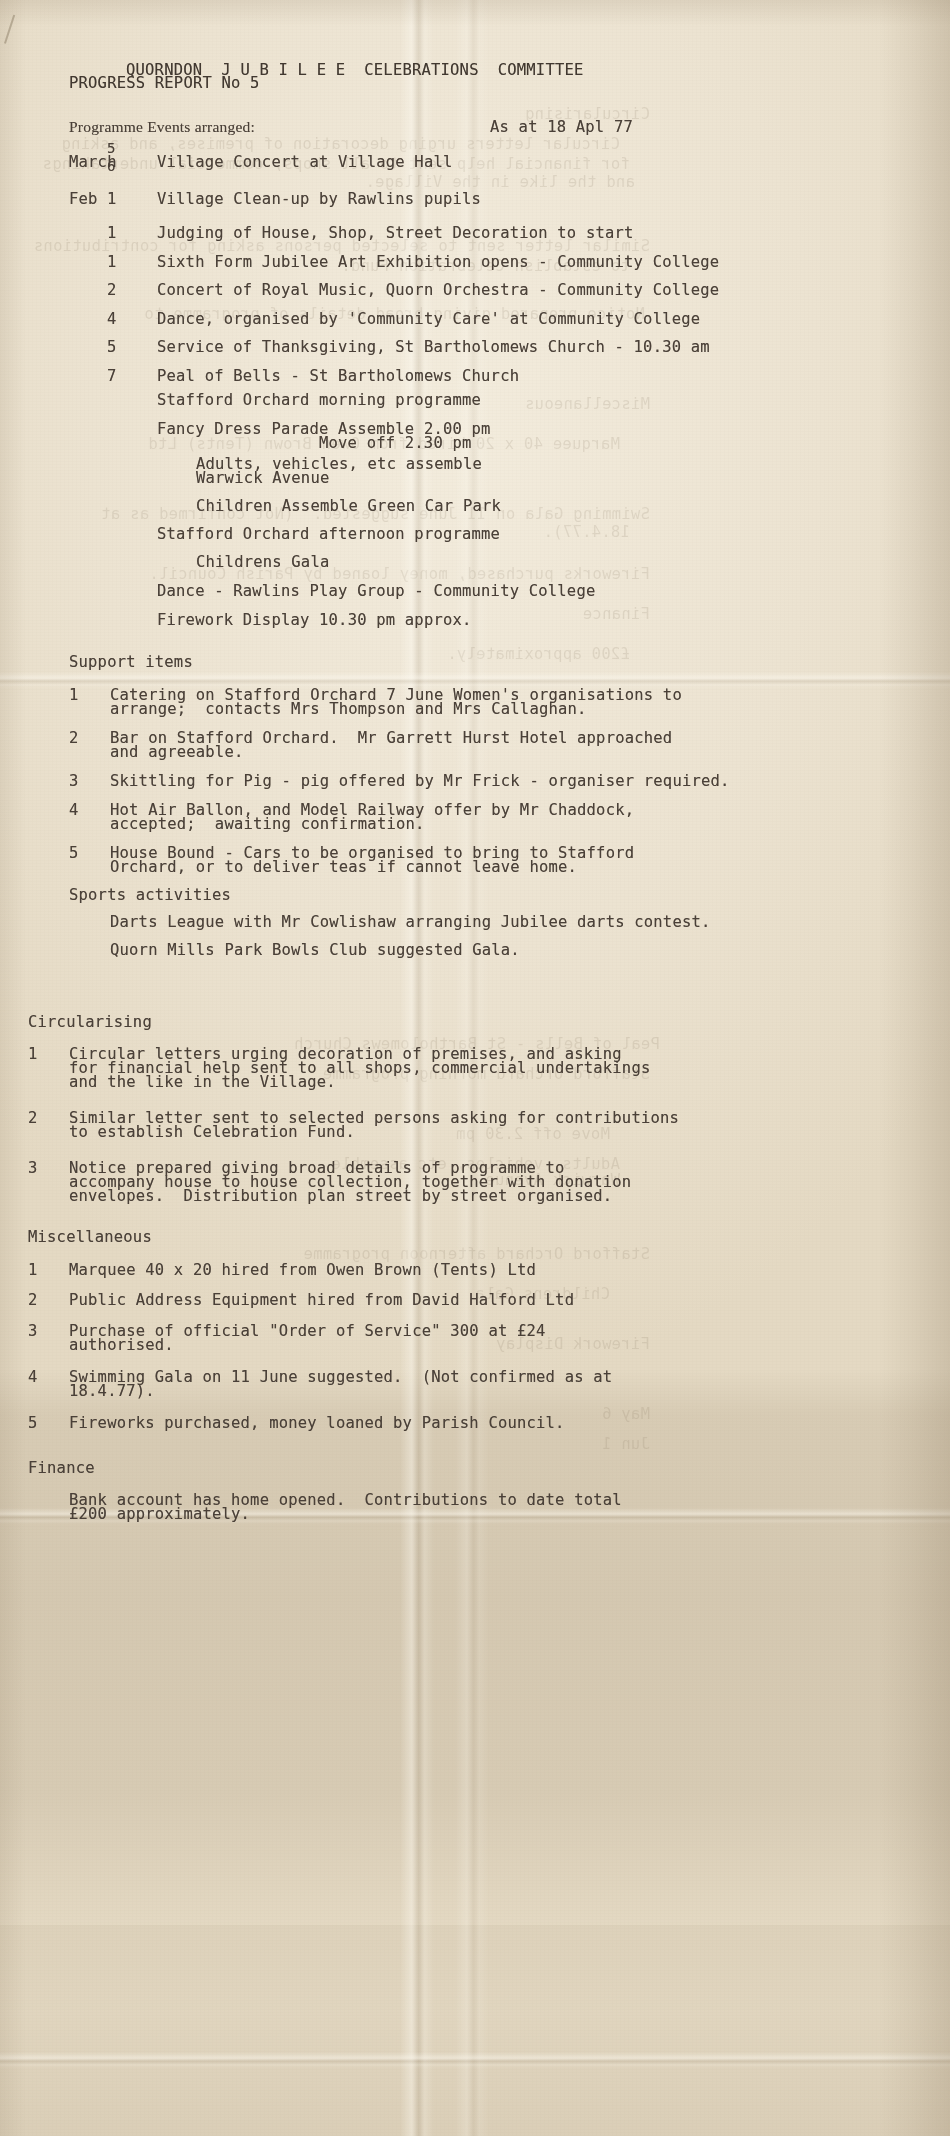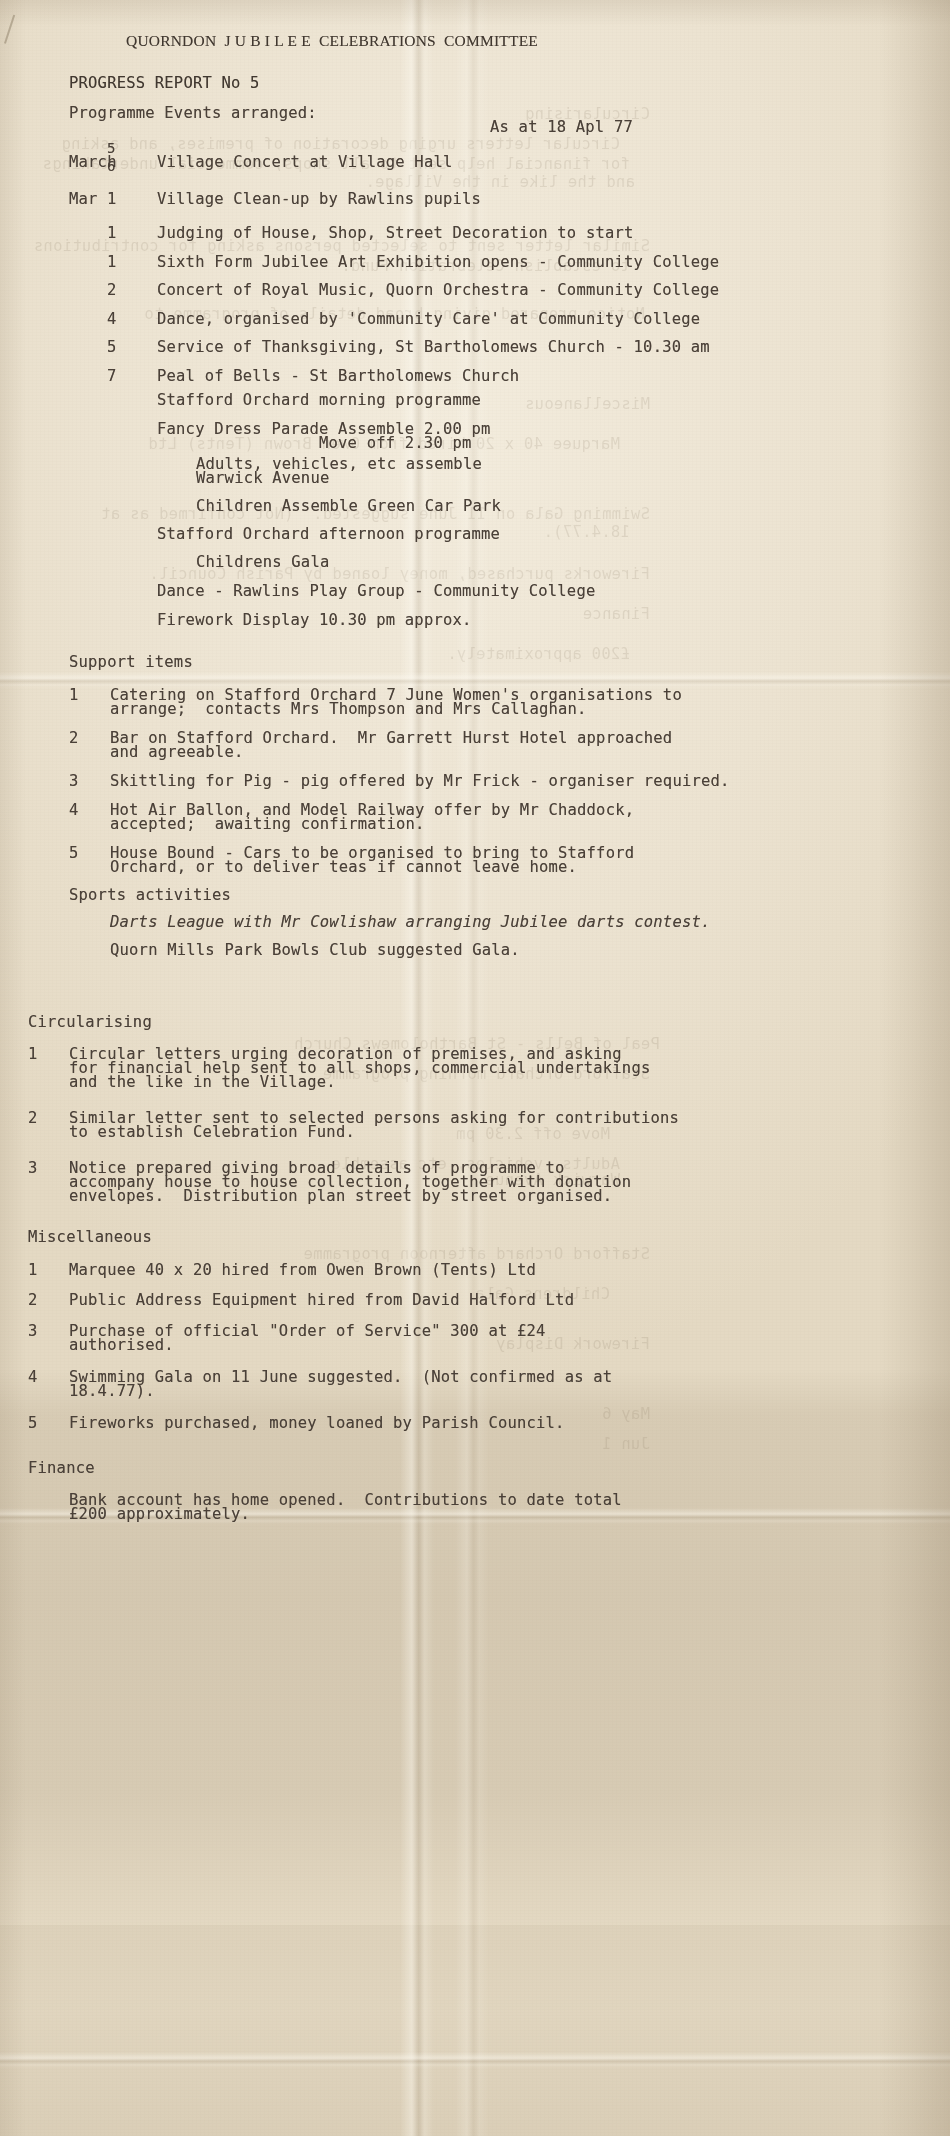--- a/index.html
+++ b/index.html
@@ -185,34 +185,34 @@
   <div class="fold-h h3"></div>
 
   <div class="edge-top"></div>
   <div class="edge-left"></div>
   <div class="edge-right"></div>
   <div class="scuff"></div>
 
   <div class="content" id="content">
 
     
-    <div class="ln title heavy" style="left:126px; top:32px;font-family:Liberation Serif, serif;">QUORNDON  J U B I L E E  CELEBRATIONS  COMMITTEE</div>
+    <div class="ln title heavy" style="left:126px; top:61px;">QUORNDON  J U B I L E E  CELEBRATIONS  COMMITTEE</div>
     <div class="ln heavy" style="left:69px; top:74px;">PROGRESS REPORT No 5</div>
 
-    <div class="ln" style="left:69px; top:104px;">Programme Events arranged:</div>
+    <div class="ln" style="left:69px; top:118px;font-family:Liberation Serif, serif;">Programme Events arranged:</div>
     <div class="ln" style="left:458px; top:118px;margin-left:32px;">As at 18 Apl 77</div>
 
     
     <div class="ln" style="left:69px; top:153px;">March</div>
     <div class="ln" style="left:107px; top:140px; font-size:14px;">5</div>
     <div class="ln" style="left:107px; top:158px; font-size:14px;">6</div>
     <div class="ln" style="left:157px; top:153px;">Village Concert at Village Hall</div>
 
     
-    <div class="ln" style="left:69px; top:190px;">Mar</div>
+    <div class="ln" style="left:69px; top:190px;">Feb</div>
 
     
     <div id="june-events"><div class="ln" style="left: 107px; top: 190px;">1</div><div class="ln" style="left: 157px; top: 190px;">Village Clean-up by Rawlins pupils</div><div class="ln" style="left: 107px; top: 224px;">1</div><div class="ln" style="left: 157px; top: 224px;">Judging of House, Shop, Street Decoration to start</div><div class="ln" style="left: 107px; top: 253px;">1</div><div class="ln" style="left: 157px; top: 253px;">Sixth Form Jubilee Art Exhibition opens - Community College</div><div class="ln" style="left: 107px; top: 281px;">2</div><div class="ln" style="left: 157px; top: 281px;">Concert of Royal Music, Quorn Orchestra - Community College</div><div class="ln" style="left: 107px; top: 310px;">4</div><div class="ln" style="left: 157px; top: 310px;">Dance, organised by 'Community Care' at Community College</div><div class="ln" style="left: 107px; top: 338px;">5</div><div class="ln" style="left: 157px; top: 338px;">Service of Thanksgiving, St Bartholomews Church - 10.30 am</div><div class="ln" style="left: 107px; top: 367px;">7</div><div class="ln" style="left: 157px; top: 367px;">Peal of Bells - St Bartholomews Church</div></div>
 
     
     <div class="ln" style="left:157px; top:391px;">Stafford Orchard morning programme</div>
 
     <div class="ln" style="left:157px; top:420px;">Fancy Dress Parade Assemble 2.00 pm</div>
     <div class="ln" style="left:319px; top:434px;">Move off 2.30 pm</div>
 
@@ -228,21 +228,21 @@
     <div class="ln" style="left:157px; top:582px;">Dance - Rawlins Play Group - Community College</div>
 
     <div class="ln" style="left:157px; top:611px;">Firework Display 10.30 pm approx.</div>
 
     
     <div class="ln" style="left:69px; top:653px;">Support items</div>
     <div id="support-items"><div class="ln" style="left: 69px; top: 686px;">1</div><div class="ln" style="left: 110px; top: 686px;">Catering on Stafford Orchard 7 June Women's organisations to</div><div class="ln" style="left: 110px; top: 700px;">arrange;  contacts Mrs Thompson and Mrs Callaghan.</div><div class="ln" style="left: 69px; top: 729px;">2</div><div class="ln" style="left: 110px; top: 729px;">Bar on Stafford Orchard.  Mr Garrett Hurst Hotel approached</div><div class="ln" style="left: 110px; top: 743px;">and agreeable.</div><div class="ln" style="left: 69px; top: 772px;">3</div><div class="ln" style="left: 110px; top: 772px;">Skittling for Pig - pig offered by Mr Frick - organiser required.</div><div class="ln" style="left: 69px; top: 801px;">4</div><div class="ln" style="left: 110px; top: 801px;">Hot Air Ballon, and Model Railway offer by Mr Chaddock,</div><div class="ln" style="left: 110px; top: 815px;">accepted;  awaiting confirmation.</div><div class="ln" style="left: 69px; top: 844px;">5</div><div class="ln" style="left: 110px; top: 844px;">House Bound - Cars to be organised to bring to Stafford</div><div class="ln" style="left: 110px; top: 858px;">Orchard, or to deliver teas if cannot leave home.</div></div>
 
     
     <div class="ln" style="left:69px; top:886px;">Sports activities</div>
-    <div id="sports-lines"><div class="ln" style="left: 110px; top: 913px; font-style: italic;">Darts League with Mr Cowlishaw arranging Jubilee darts contest.</div><div class="ln" style="left: 110px; top: 941px;">Quorn Mills Park Bowls Club suggested Gala.</div></div>
+    <div id="sports-lines"><div class="ln" style="left: 110px; top: 913px;">Darts League with Mr Cowlishaw arranging Jubilee darts contest.</div><div class="ln" style="left: 110px; top: 941px;">Quorn Mills Park Bowls Club suggested Gala.</div></div>
 
     
     <div class="ln" style="left:28px; top:1013px;">Circularising</div>
     <div id="circularising-items"><div class="ln" style="left: 28px; top: 1045px;">1</div><div class="ln" style="left: 69px; top: 1045px;">Circular letters urging decoration of premises, and asking</div><div class="ln" style="left: 69px; top: 1059px;">for financial help sent to all shops, commercial undertakings</div><div class="ln" style="left: 69px; top: 1073px;">and the like in the Village.</div><div class="ln" style="left: 28px; top: 1109px;">2</div><div class="ln" style="left: 69px; top: 1109px;">Similar letter sent to selected persons asking for contributions</div><div class="ln" style="left: 69px; top: 1123px;">to establish Celebration Fund.</div><div class="ln" style="left: 28px; top: 1159px;">3</div><div class="ln" style="left: 69px; top: 1159px;">Notice prepared giving broad details of programme to</div><div class="ln" style="left: 69px; top: 1173px;">accompany house to house collection, together with donation</div><div class="ln" style="left: 69px; top: 1187px;">envelopes.  Distribution plan street by street organised.</div></div>
 
     
     <div class="ln" style="left:28px; top:1228px;">Miscellaneous</div>
     <div id="misc-items"><div class="ln" style="left: 28px; top: 1261px;">1</div><div class="ln" style="left: 69px; top: 1261px;">Marquee 40 x 20 hired from Owen Brown (Tents) Ltd</div><div class="ln" style="left: 28px; top: 1291px;">2</div><div class="ln" style="left: 69px; top: 1291px;">Public Address Equipment hired from David Halford Ltd</div><div class="ln" style="left: 28px; top: 1322px;">3</div><div class="ln" style="left: 69px; top: 1322px;">Purchase of official "Order of Service" 300 at £24</div><div class="ln" style="left: 69px; top: 1336px;">authorised.</div><div class="ln" style="left: 28px; top: 1368px;">4</div><div class="ln" style="left: 69px; top: 1368px;">Swimming Gala on 11 June suggested.  (Not confirmed as at</div><div class="ln" style="left: 69px; top: 1382px;">18.4.77).</div><div class="ln" style="left: 28px; top: 1414px;">5</div><div class="ln" style="left: 69px; top: 1414px;">Fireworks purchased, money loaned by Parish Council.</div></div>
 
     

